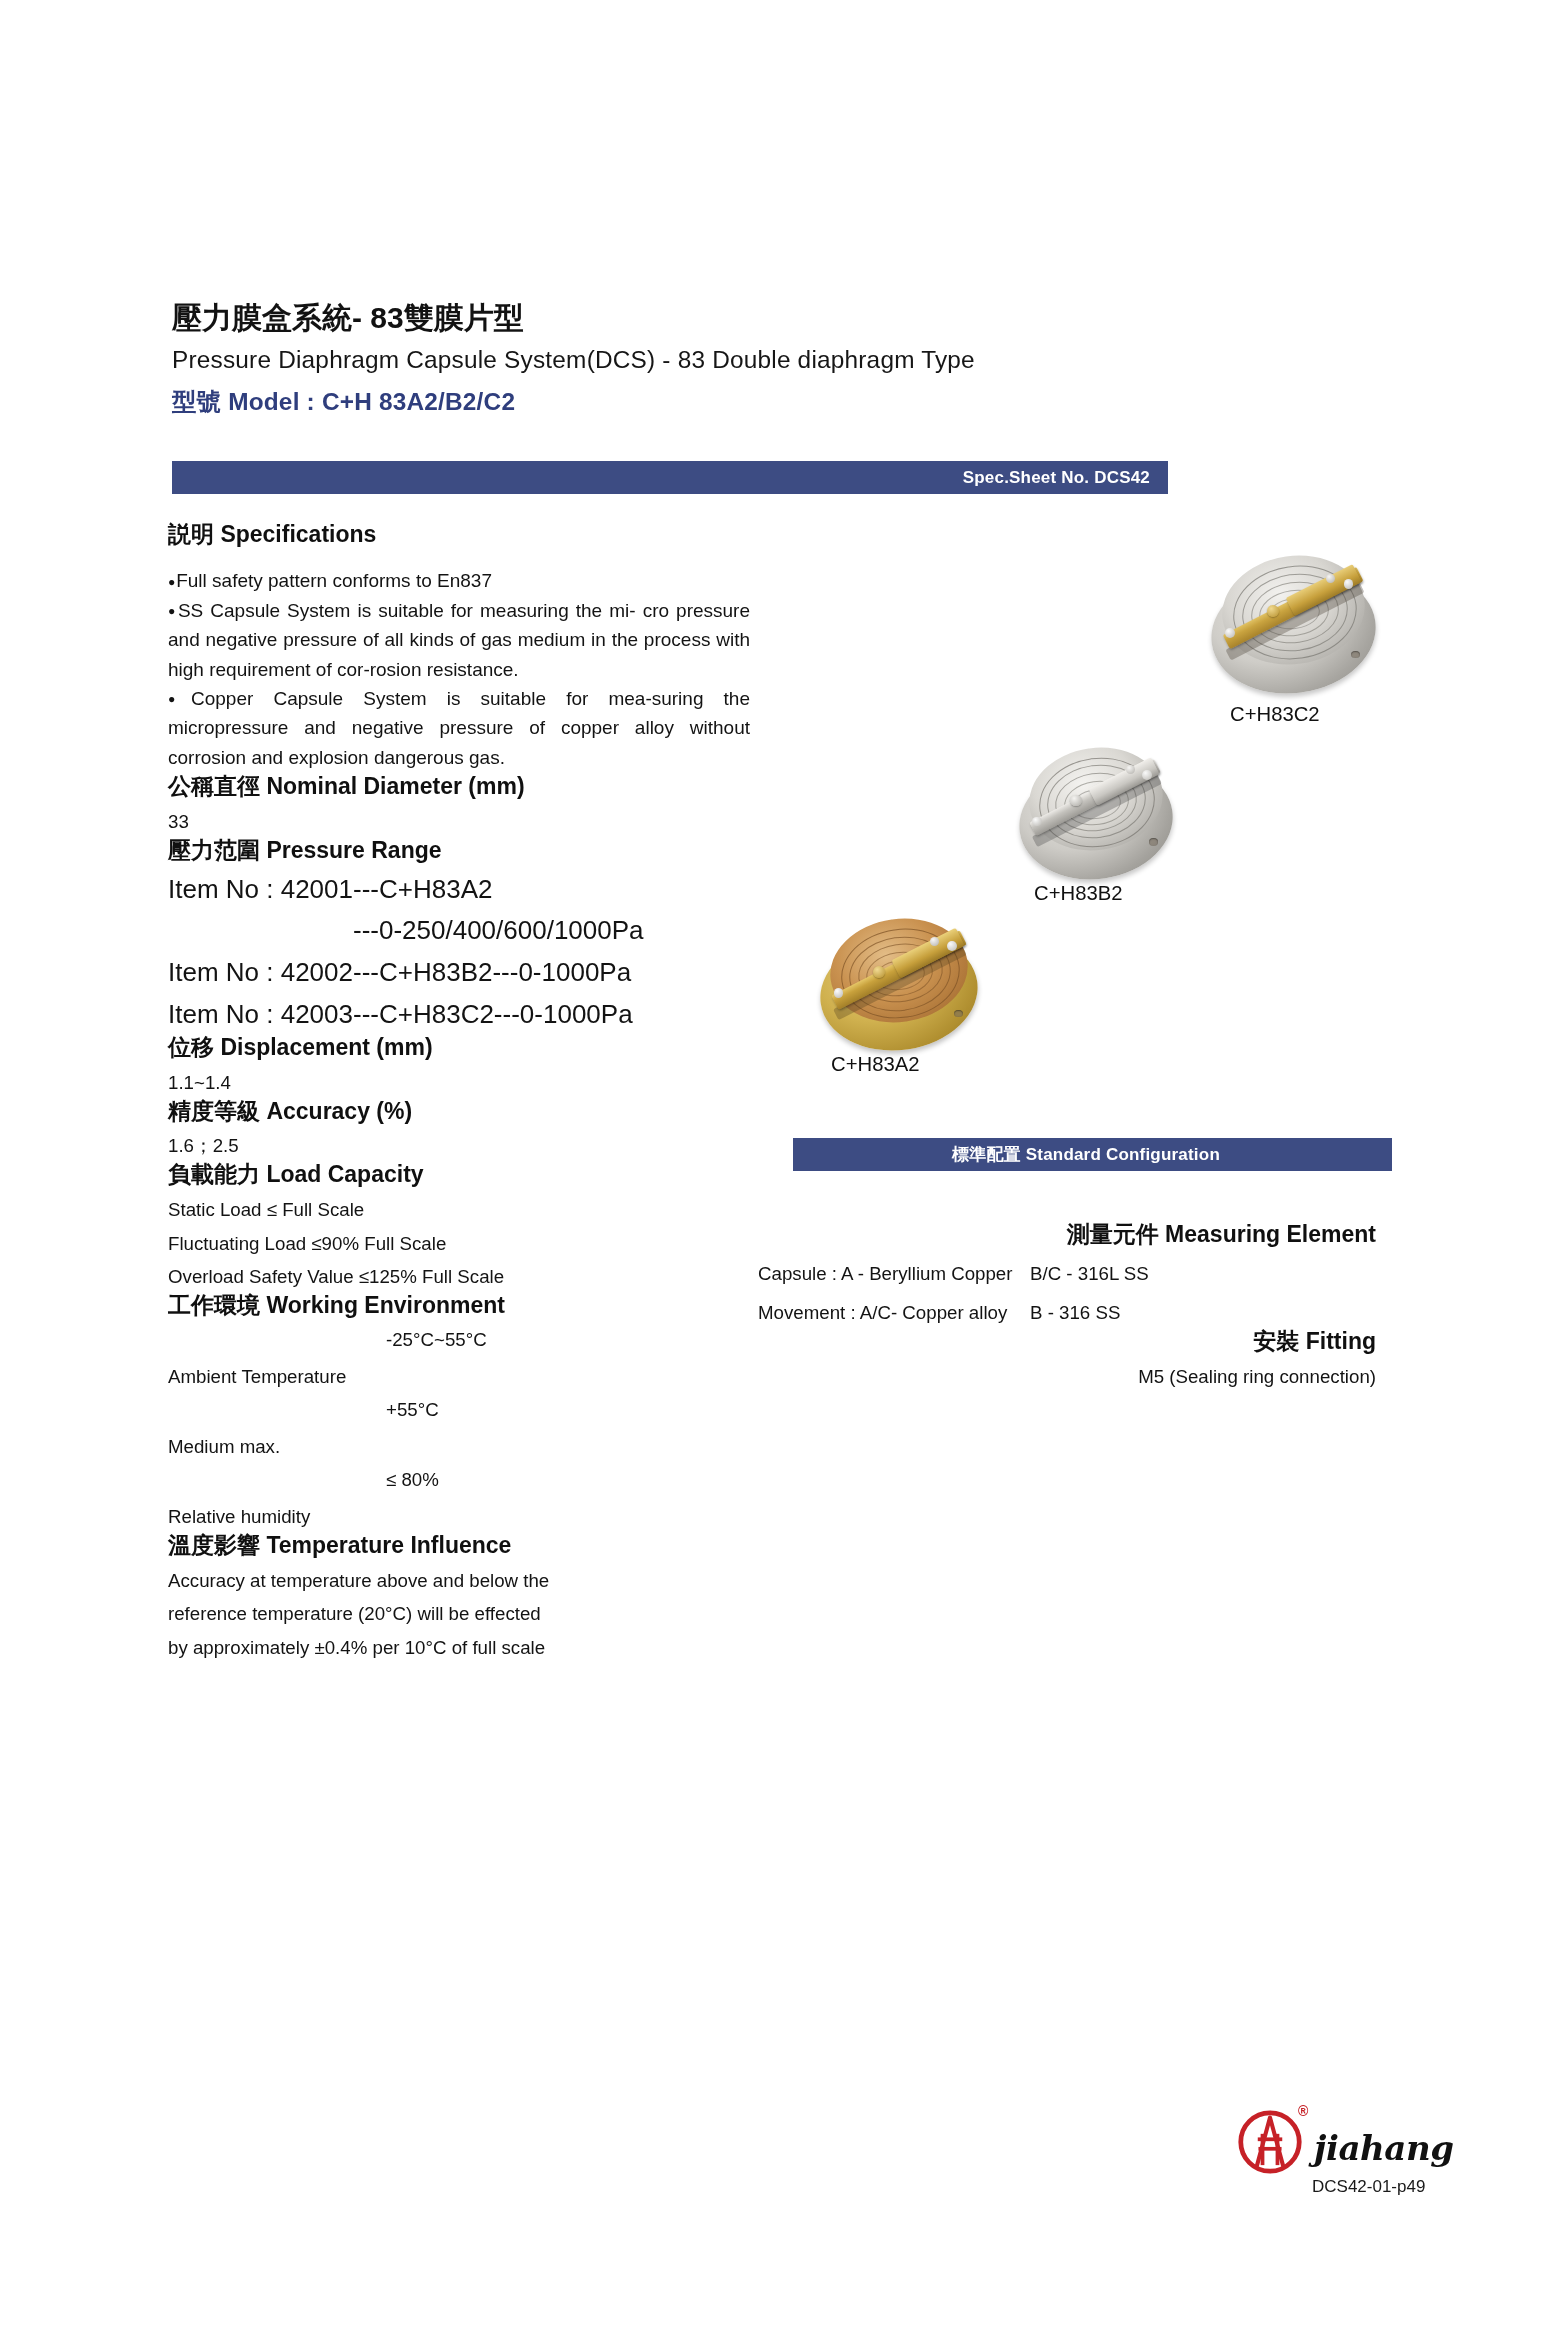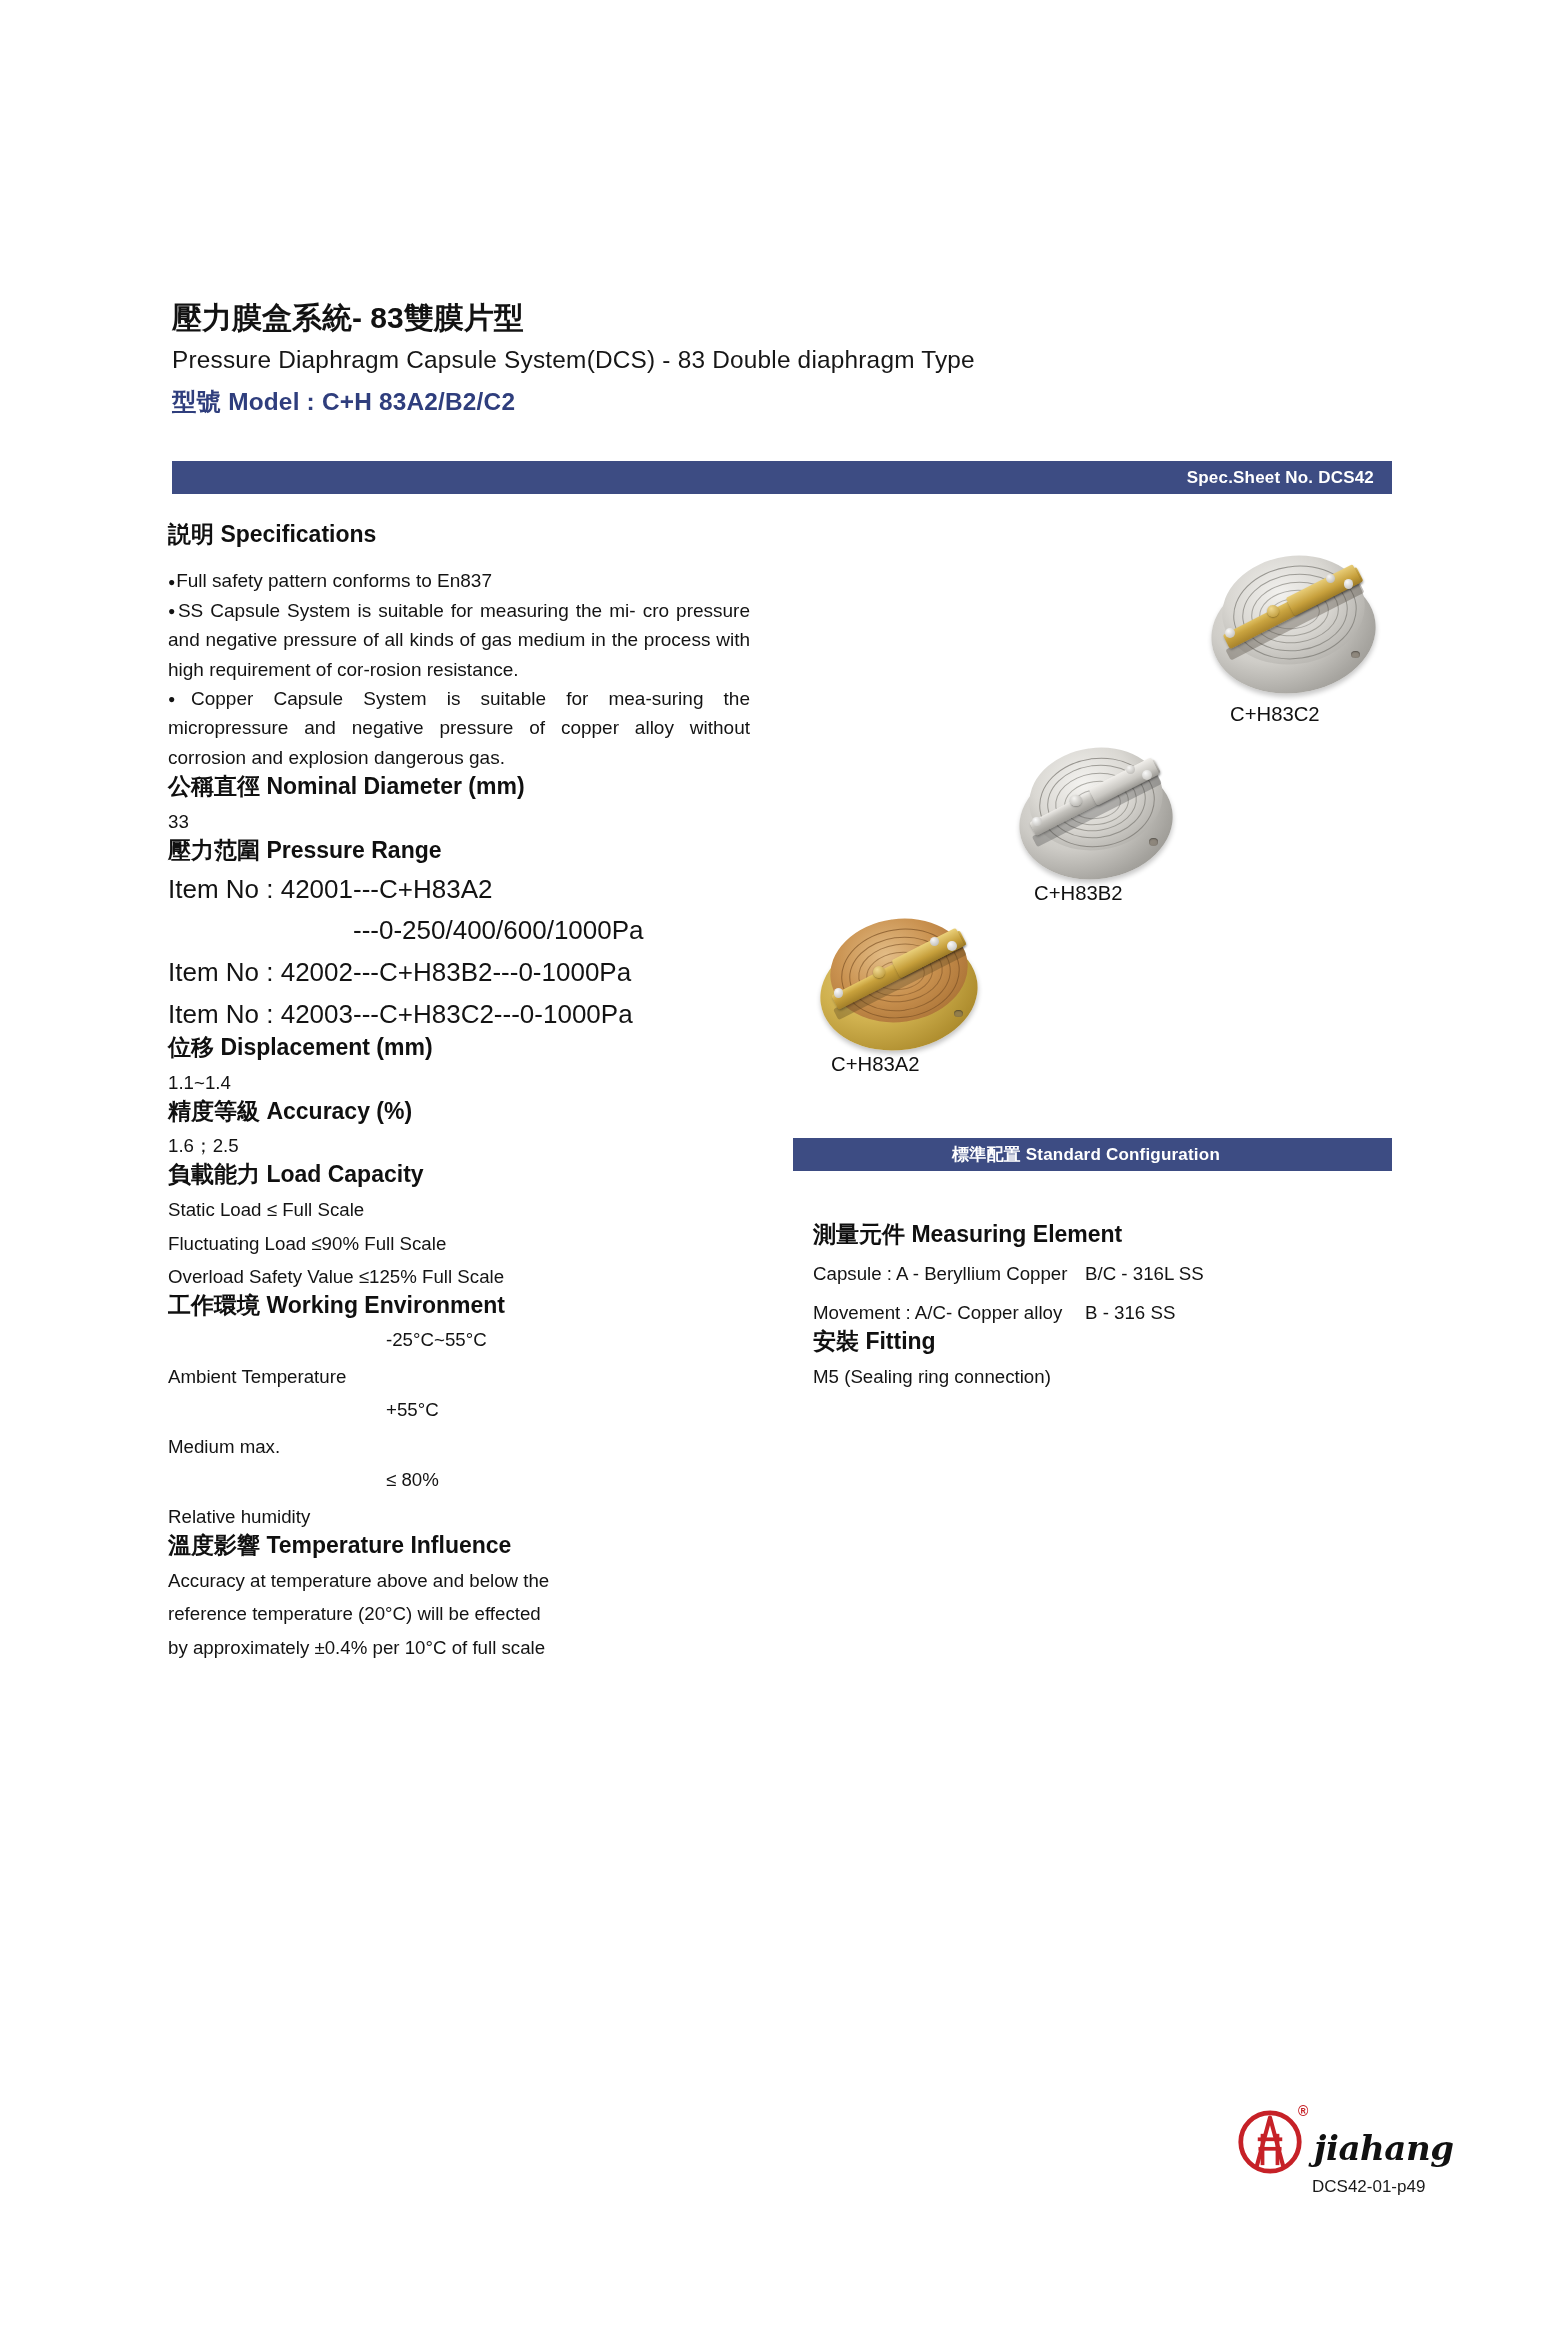--- a/index.html
+++ b/index.html
@@ -65,21 +65,21 @@
   .banner-label {
     color: #ffffff;
     font-size: 17px;
     font-weight: bold;
     letter-spacing: 0.2px;
     white-space: nowrap;
   }
   #banner-spec {
     left: 172px;
     top: 461px;
-    width: 1220px;
+    width: 996px;
     height: 33px;
     padding-right: 18px;
   }
   #banner-config {
     left: 793px;
     top: 1138px;
     width: 599px;
     height: 33px;
     padding-right: 13px;
     justify-content: center;
@@ -87,23 +87,24 @@
 
   
   .col-left {
     position: absolute;
     left: 168px;
     top: 520px;
     width: 582px;
   }
   .col-right {
     position: absolute;
-    left: 813px;
+    left: 758px;
     top: 537px;
     width: 618px;
+    text-align: right;
   }
 
   h2.section-head {
     font-size: 23px;
     font-weight: bold;
     margin: 0;
     line-height: 1.3;
     color: #101010;
     white-space: nowrap;
   }

